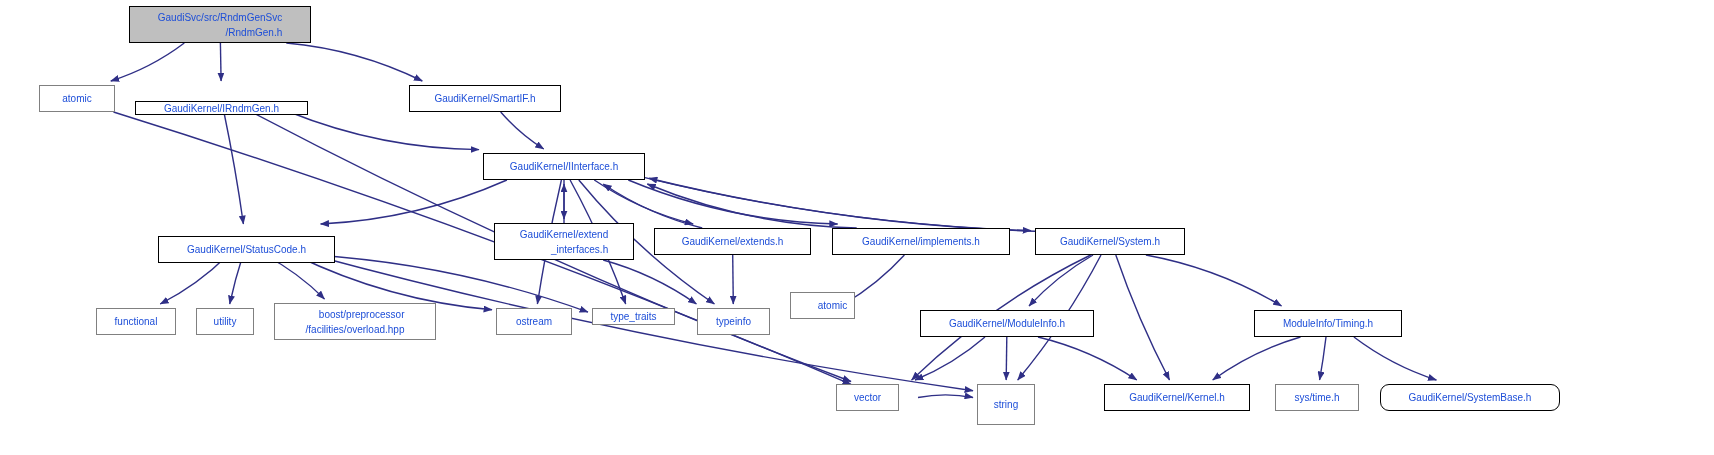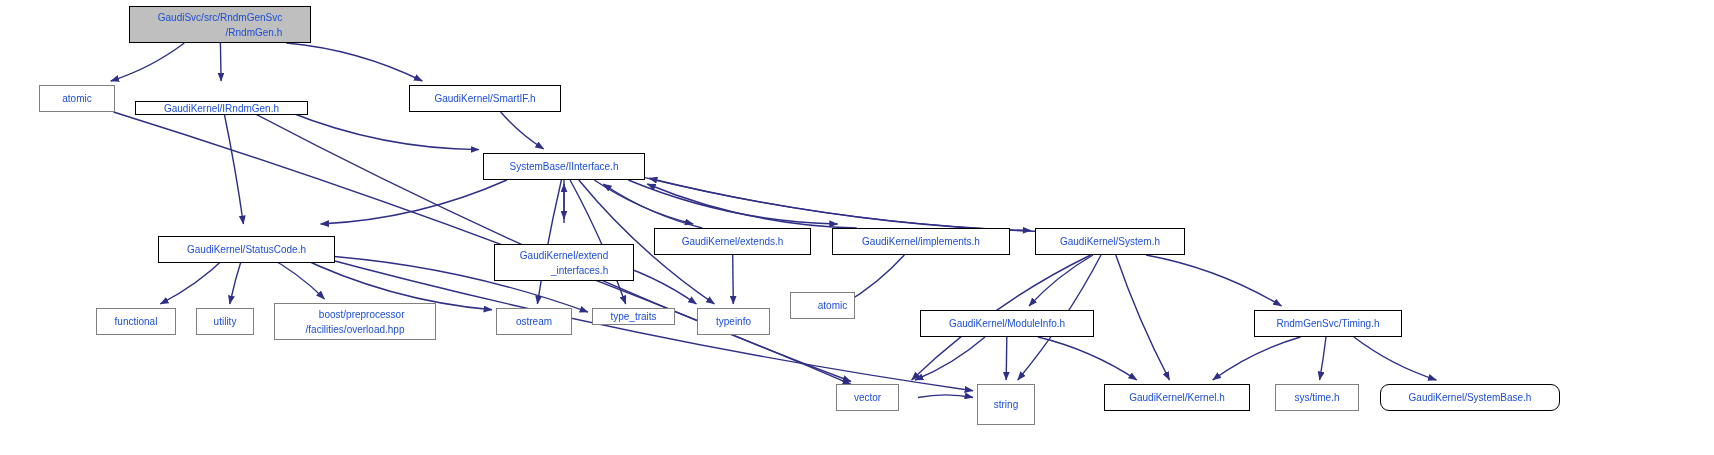--- a/index.html
+++ b/index.html
@@ -99,36 +99,36 @@
         <path d="M1353.9,337.0 Q1391.5,365.5 1436.4,380.0" marker-end="url(#arrowhead)" stroke="#2f2f86"></path>
         <path d="M918.0,397.5 Q945.5,392.2 973.0,397.5" marker-end="url(#arrowhead)" stroke="#2f2f86"></path>
       </g>
   </svg>
   <div id="nodes-group">
       <div class="node root" style="left: 129px; top: 6px; width: 182px; height: 37px;">GaudiSvc/src/RndmGenSvc
 /RndmGen.h</div>
       <div class="node" style="left: 39px; top: 85px; width: 76px; height: 27px;">atomic</div>
       <div class="node strong" style="left: 135px; top: 85px; width: 173px; height: 14px; margin-top: 16px;">GaudiKernel/IRndmGen.h</div>
       <div class="node strong" style="left: 409px; top: 85px; width: 152px; height: 27px;">GaudiKernel/SmartIF.h</div>
-      <div class="node strong" style="left: 483px; top: 153px; width: 162px; height: 27px;">SystemBase/IInterface.h</div>
+      <div class="node strong" style="left: 483px; top: 153px; width: 162px; height: 27px;">GaudiKernel/IInterface.h</div>
       <div class="node strong" style="left: 158px; top: 236px; width: 177px; height: 27px;">GaudiKernel/StatusCode.h</div>
-      <div class="node strong" style="left: 494px; top: 223px; width: 140px; height: 37px; margin-top: 21px;">GaudiKernel/extend
+      <div class="node strong" style="left: 494px; top: 223px; width: 140px; height: 37px;">GaudiKernel/extend
 _interfaces.h</div>
       <div class="node strong" style="left: 654px; top: 228px; width: 157px; height: 27px;">GaudiKernel/extends.h</div>
       <div class="node strong" style="left: 832px; top: 228px; width: 178px; height: 27px;">GaudiKernel/implements.h</div>
       <div class="node strong" style="left: 1035px; top: 228px; width: 150px; height: 27px;">GaudiKernel/System.h</div>
       <div class="node" style="left: 96px; top: 308px; width: 80px; height: 27px;">functional</div>
       <div class="node" style="left: 196px; top: 308px; width: 58px; height: 27px;">utility</div>
       <div class="node" style="left: 274px; top: 303px; width: 162px; height: 37px;">boost/preprocessor
 /facilities/overload.hpp</div>
       <div class="node" style="left: 496px; top: 308px; width: 76px; height: 27px;">ostream</div>
       <div class="node" style="left: 592px; top: 308px; width: 83px; height: 17px;">type_traits</div>
       <div class="node" style="left: 697px; top: 308px; width: 73px; height: 27px;">typeinfo</div>
       <div class="node" style="left: 790px; top: 292px; width: 65px; height: 27px; padding-left: 20px;">atomic</div>
       <div class="node strong" style="left: 920px; top: 310px; width: 174px; height: 27px;">GaudiKernel/ModuleInfo.h</div>
-      <div class="node strong" style="left: 1254px; top: 310px; width: 148px; height: 27px;">RndmGenSvc/Timing.h</div>
+      <div class="node strong" style="left: 1254px; top: 310px; width: 148px; height: 27px;">ModuleInfo/Timing.h</div>
       <div class="node" style="left: 836px; top: 384px; width: 63px; height: 27px;">vector</div>
       <div class="node" style="left: 977px; top: 384px; width: 58px; height: 41px;">string</div>
       <div class="node strong" style="left: 1104px; top: 384px; width: 146px; height: 27px;">GaudiKernel/Kernel.h</div>
       <div class="node" style="left: 1275px; top: 384px; width: 84px; height: 27px;">sys/time.h</div>
       <div class="node strong" style="left: 1380px; top: 384px; width: 180px; height: 27px; border-radius: 9px;">GaudiKernel/SystemBase.h</div>
     </div>
 </div>
 
 </body></html>

